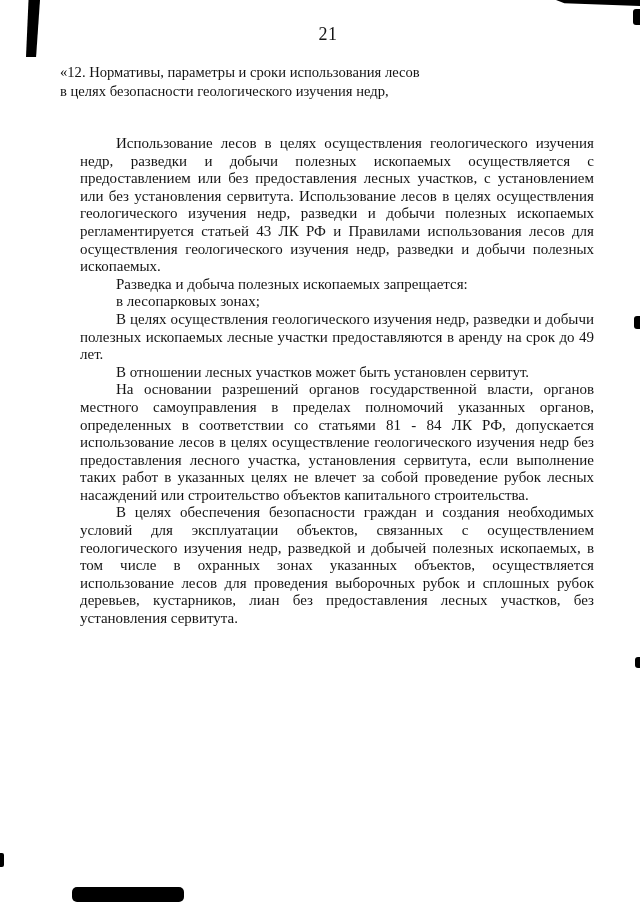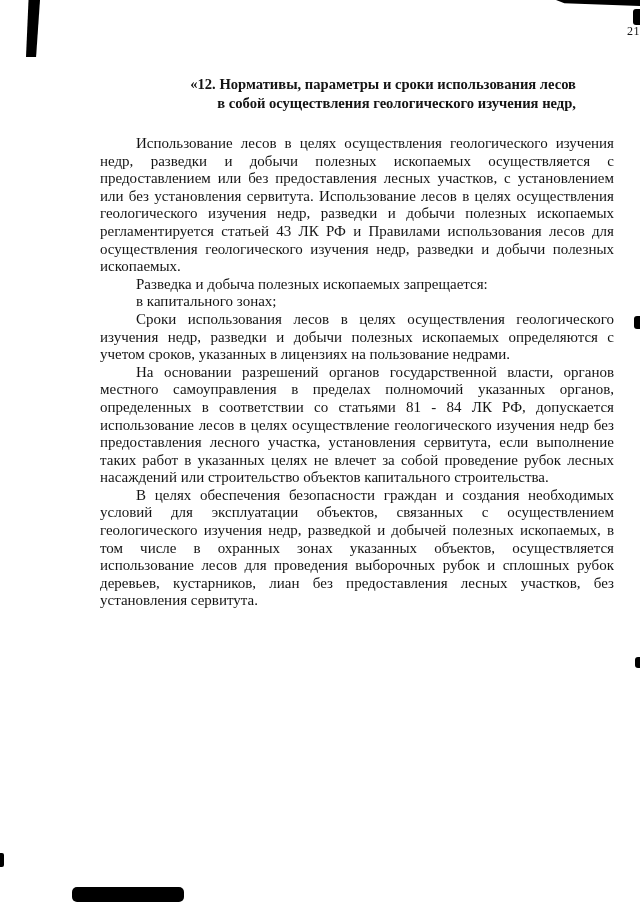--- a/index.html
+++ b/index.html
@@ -17,42 +17,42 @@
     font-family: "Liberation Serif", "DejaVu Serif", serif;
     color: #141414;
   }
 
   
   .page-number {
     position: absolute;
     top: 24px;
     left: 0;
     right: 0;
-    text-align: right;
-    font-size: 12px;
+    text-align: center;
+    font-size: 18px;
     letter-spacing: 0.5px;
     padding-left: 16px;
   }
   .heading {
     position: absolute;
     top: 63px;
     left: 60px;
     right: 52px;
-    margin: 12px;
-    text-align: right;
+    margin: 0;
+    text-align: left;
     font-size: 14.6px;
-    font-weight: bold;
+    font-weight: normal;
     line-height: 19.4px;
   }
   .heading .hline { display: block; }
 
   .body-text {
     position: absolute;
     top: 135px;
-    left: 100px;
+    left: 80px;
     width: 514px;
     font-size: 15px;
     line-height: 17.6px;
     text-align: justify;
   }
   .body-text p {
     margin: 0;
     text-indent: 36px;
   }
 
@@ -97,25 +97,26 @@
   <div class="scan-mark mark-tr-tick"></div>
   <div class="scan-mark mark-right-upper"></div>
   <div class="scan-mark mark-right-lower"></div>
   <div class="scan-mark mark-left-lower"></div>
   <div class="scan-mark mark-bottom"></div>
 
   <div class="page-number">21</div>
 
   <h1 class="heading">
     <span class="hline">«12. Нормативы, параметры и сроки использования лесов</span>
-    <span class="hline">в собой осуществления геологического изучения недр,</span>
+    <span class="hline">в целях безопасности геологического изучения недр,</span>
   </h1>
 
   <div class="body-text">
     <p>Использование лесов в целях осуществления геологического изучения недр, разведки и добычи полезных ископаемых осуществляется с предоставлением или без предоставления лесных участков, с установлением или без установления сервитута. Использование лесов в целях осуществления геологического изучения недр, разведки и добычи полезных ископаемых регламентируется статьей 43 ЛК РФ и Правилами использования лесов для осуществления геологического изучения недр, разведки и добычи полезных ископаемых.</p>
     <p>Разведка и добыча полезных ископаемых запрещается:</p>
-    <p>в капитального зонах;</p>
-    <p>Сроки использования лесов в целях осуществления геологического изучения недр, разведки и добычи полезных ископаемых определяются с учетом сроков, указанных в лицензиях на пользование недрами.</p>
+    <p>в лесопарковых зонах;</p>
+    <p>В целях осуществления геологического изучения недр, разведки и добычи полезных ископаемых лесные участки предоставляются в аренду на срок до 49 лет.</p>
+    <p>В отношении лесных участков может быть установлен сервитут.</p>
     <p>На основании разрешений органов государственной власти, органов местного самоуправления в пределах полномочий указанных органов, определенных в соответствии со статьями 81 - 84 ЛК РФ, допускается использование лесов в целях осуществление геологического изучения недр без предоставления лесного участка, установления сервитута, если выполнение таких работ в указанных целях не влечет за собой проведение рубок лесных насаждений или строительство объектов капитального строительства.</p>
     <p>В целях обеспечения безопасности граждан и создания необходимых условий для эксплуатации объектов, связанных с осуществлением геологического изучения недр, разведкой и добычей полезных ископаемых, в том числе в охранных зонах указанных объектов, осуществляется использование лесов для проведения выборочных рубок и сплошных рубок деревьев, кустарников, лиан без предоставления лесных участков, без установления сервитута.</p>
   </div>
 
 </div>
 
 </body></html>

